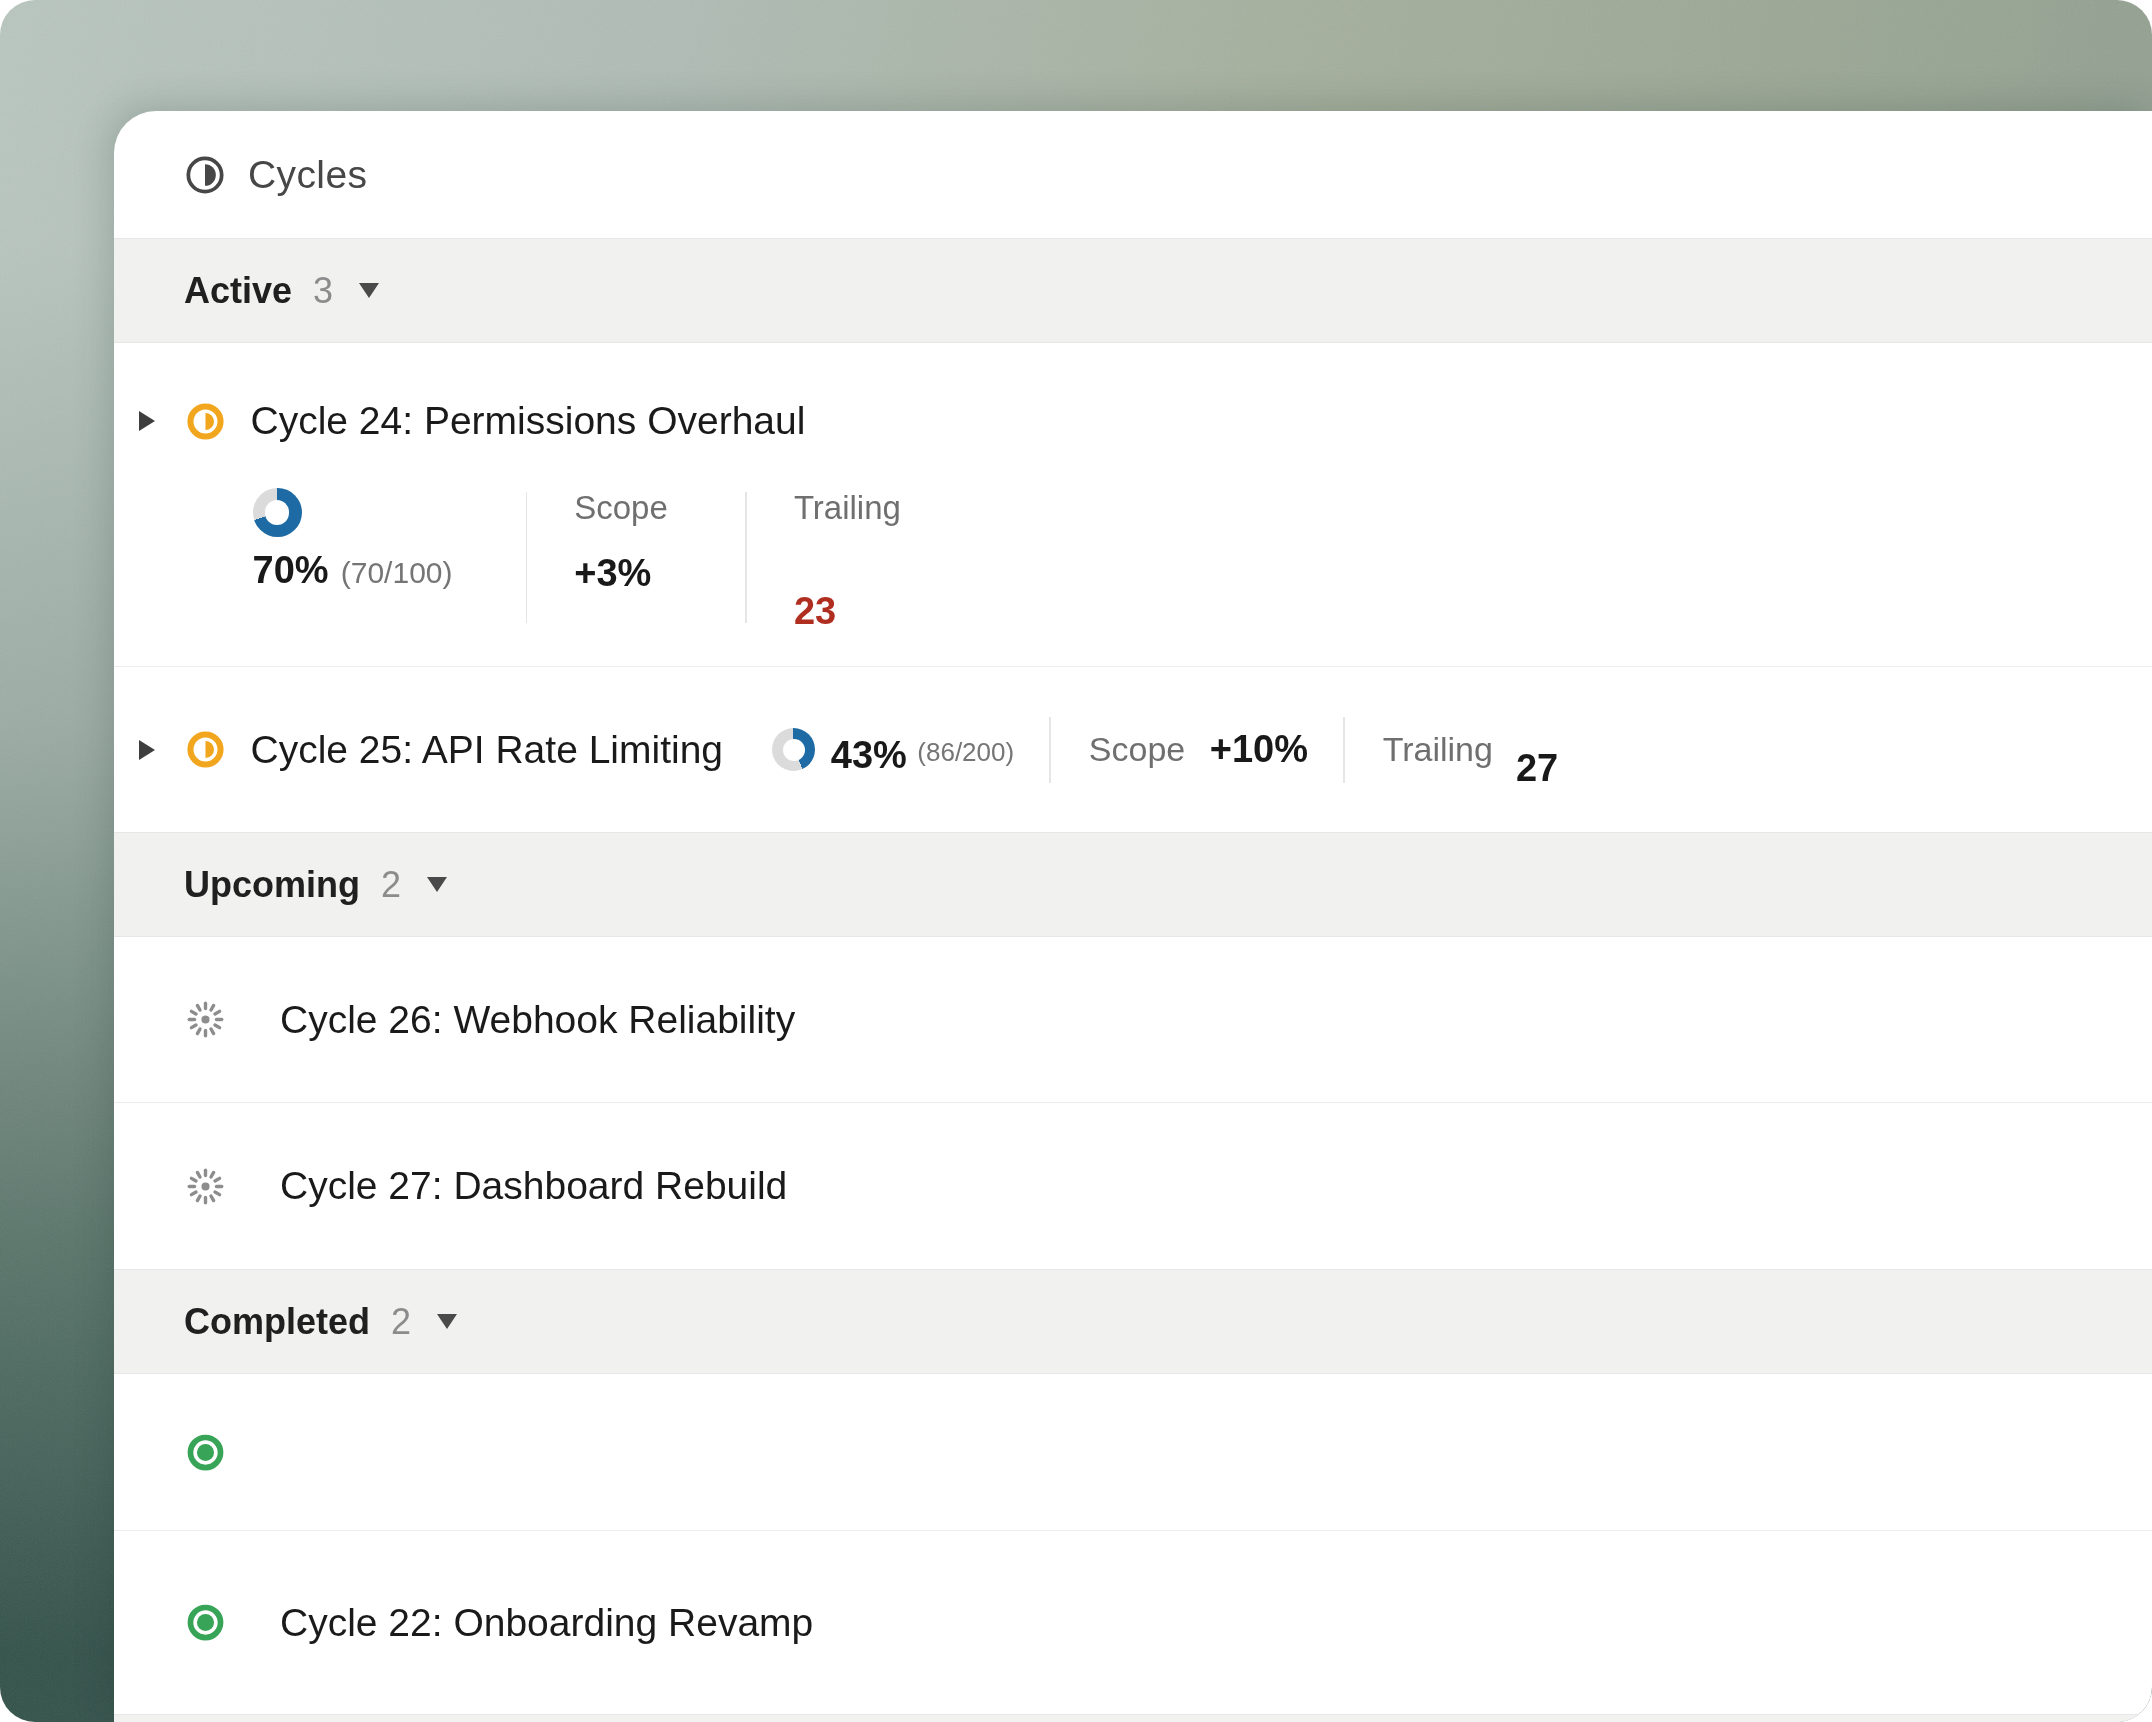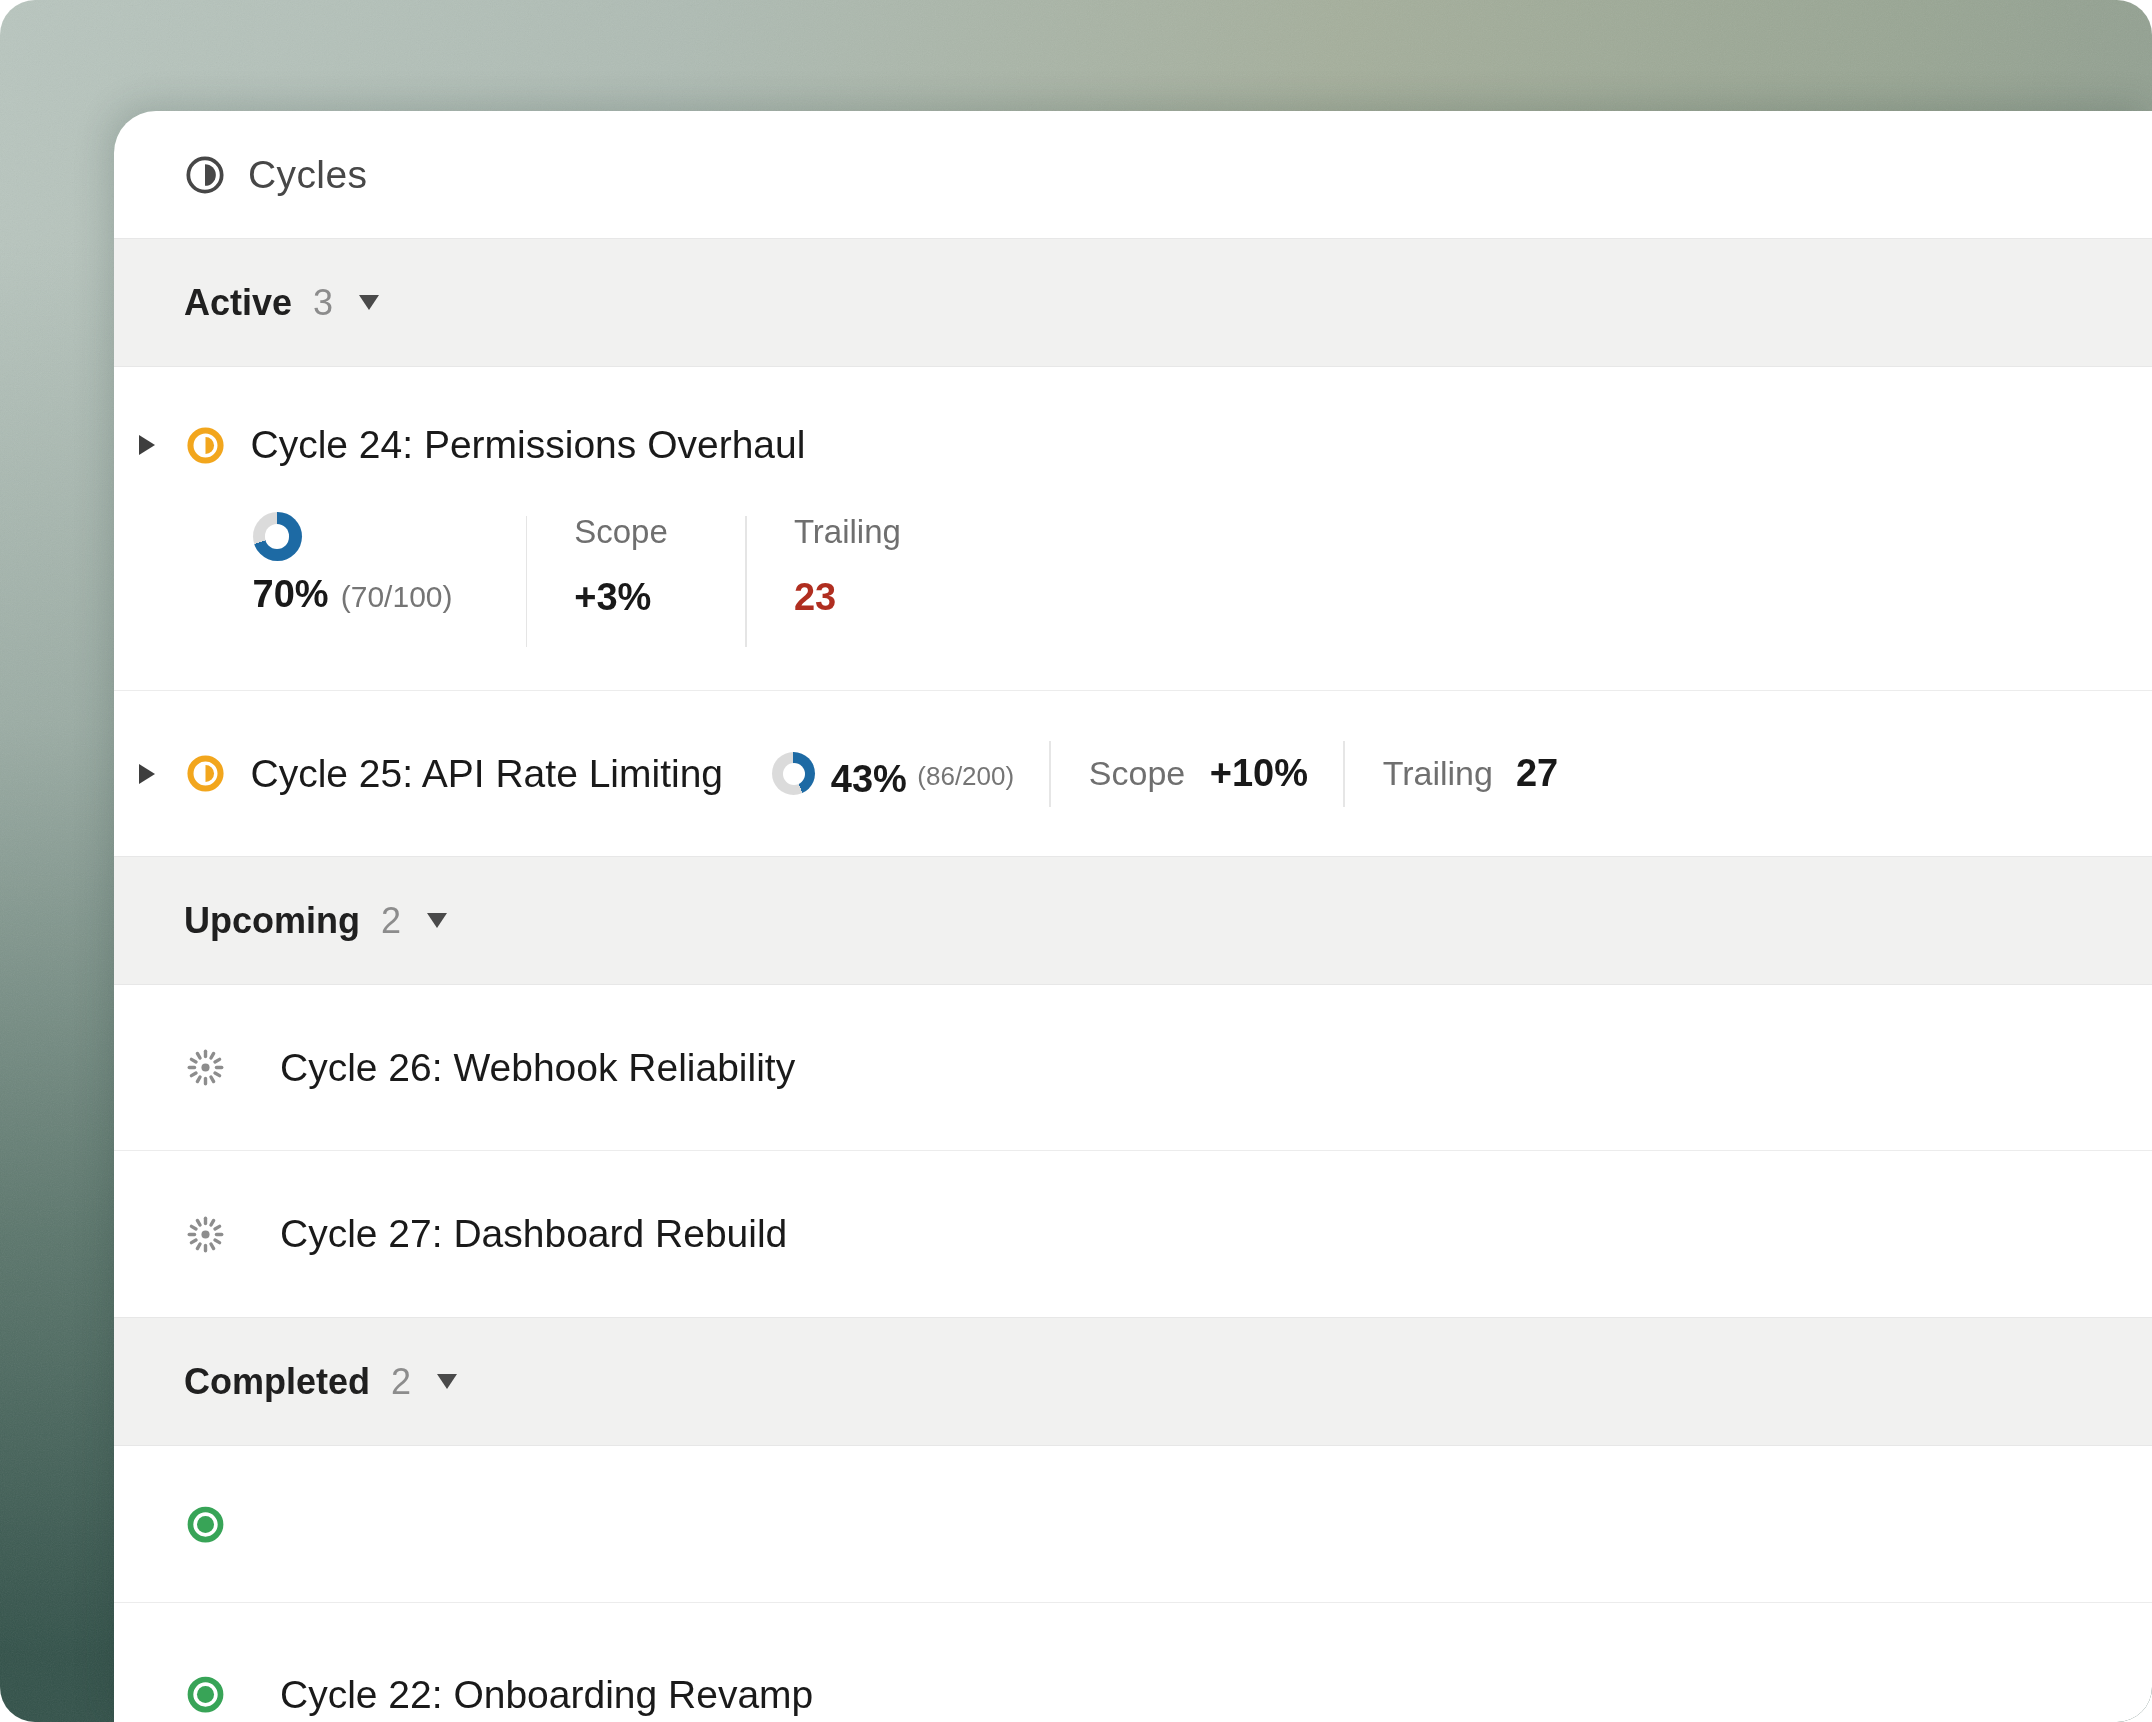--- a/index.html
+++ b/index.html
@@ -7,42 +7,42 @@
   .screen{position:relative;width:2152px;height:1722px;border-radius:35px;overflow:hidden;
     background-image:
       linear-gradient(to bottom, rgba(59,90,79,0) 14%, rgba(59,90,79,0.22) 42%, rgba(56,88,77,0.72) 72%, #33524a 96%),
       linear-gradient(100deg,#b9c6bf 0%,#afbcb4 28%,#a5af9c 55%,#99a694 78%,#8d9c90 100%);}
   .grain{position:absolute;inset:0;width:100%;height:100%;opacity:.5;z-index:0;pointer-events:none;}
   .card{position:absolute;left:114px;top:111px;width:calc(100% - 114px);height:calc(100% - 111px);
     background:#ffffff;border-top-left-radius:42px;overflow:hidden;z-index:1;
     box-shadow:-5.2px -5.2px 35px rgba(30,50,44,0.18);}
   .card-header{height:127px;display:flex;align-items:center;padding-left:71px;}
   .page-title{font-size:39px;font-weight:500;color:#474747;margin-left:23px;letter-spacing:0.4px;}
-  .band{height:129px;background:#f1f1f0;border-top:1.7px solid #e7e7e7;border-bottom:1.7px solid #e7e7e7;
+  .band{height:105px;background:#f1f1f0;border-top:1.7px solid #e7e7e7;border-bottom:1.7px solid #e7e7e7;
     display:flex;align-items:center;padding-left:70px;box-sizing:border-box;cursor:pointer;}
   .band-label{font-size:36px;font-weight:600;color:#202020;}
   .band-count{font-size:36px;color:#8c8c8c;margin-left:21px;}
   .chev{width:0;height:0;border-left:10.5px solid transparent;border-right:10.5px solid transparent;
     border-top:15px solid #4a4a4a;margin-left:26px;}
   .caret-right{width:0;height:0;border-left:16.6px solid #3e3e3e;border-top:10.5px solid transparent;
     border-bottom:10.5px solid transparent;flex:none;cursor:pointer;}
   .cycle-title{font-size:39px;font-weight:500;color:#1a1a1a;margin-left:26px;white-space:nowrap;}
   .cycle-icon{flex:none;margin-left:31px;}
   .cycle-icon.noindent{margin-left:0;}
   
   .cycle-block{height:324px;box-sizing:border-box;padding:56px 0 0 24.5px;border-bottom:1.7px solid #ececec;cursor:pointer;}
   .title-line{display:flex;align-items:center;height:44px;}
   .metrics{display:flex;margin-left:114px;margin-top:45px;}
   .m-col{display:flex;flex-direction:column;}
   .progress-col{width:273px;}
   .scope-col{width:218px;padding-left:47px;box-sizing:border-box;}
   .trailing-col{padding-left:47px;}
   .m-label{font-size:33px;color:#6f6f6f;line-height:40px;margin-bottom:23px;}
   .m-value{font-size:38px;font-weight:700;color:#191919;line-height:44px;}
-  .red{color:var(--trailing-red,#B02E20);}
+  .red{color:var(--trailing-red,#B02E20);margin-top:38px;}
   .vdiv{width:1.7px;background:#e5e5e5;height:131px;margin-top:3.5px;flex:none;}
   .donut{position:relative;width:49px;height:49px;border-radius:50%;flex:none;
     background:conic-gradient(#1D6AA4 0 70%, #DBDBDB 70% 100%);}
   .donut::after{content:"";position:absolute;inset:12.2px;background:#fff;border-radius:50%;}
   .donut.small{width:43px;height:43px;}
   .donut.small::after{inset:10.5px;}
   .progress-text{display:flex;align-items:baseline;margin-top:12.2px;}
   .pct{font-size:38px;font-weight:700;color:#191919;}
   .detail{font-size:30px;color:#757575;margin-left:12.2px;}
   

